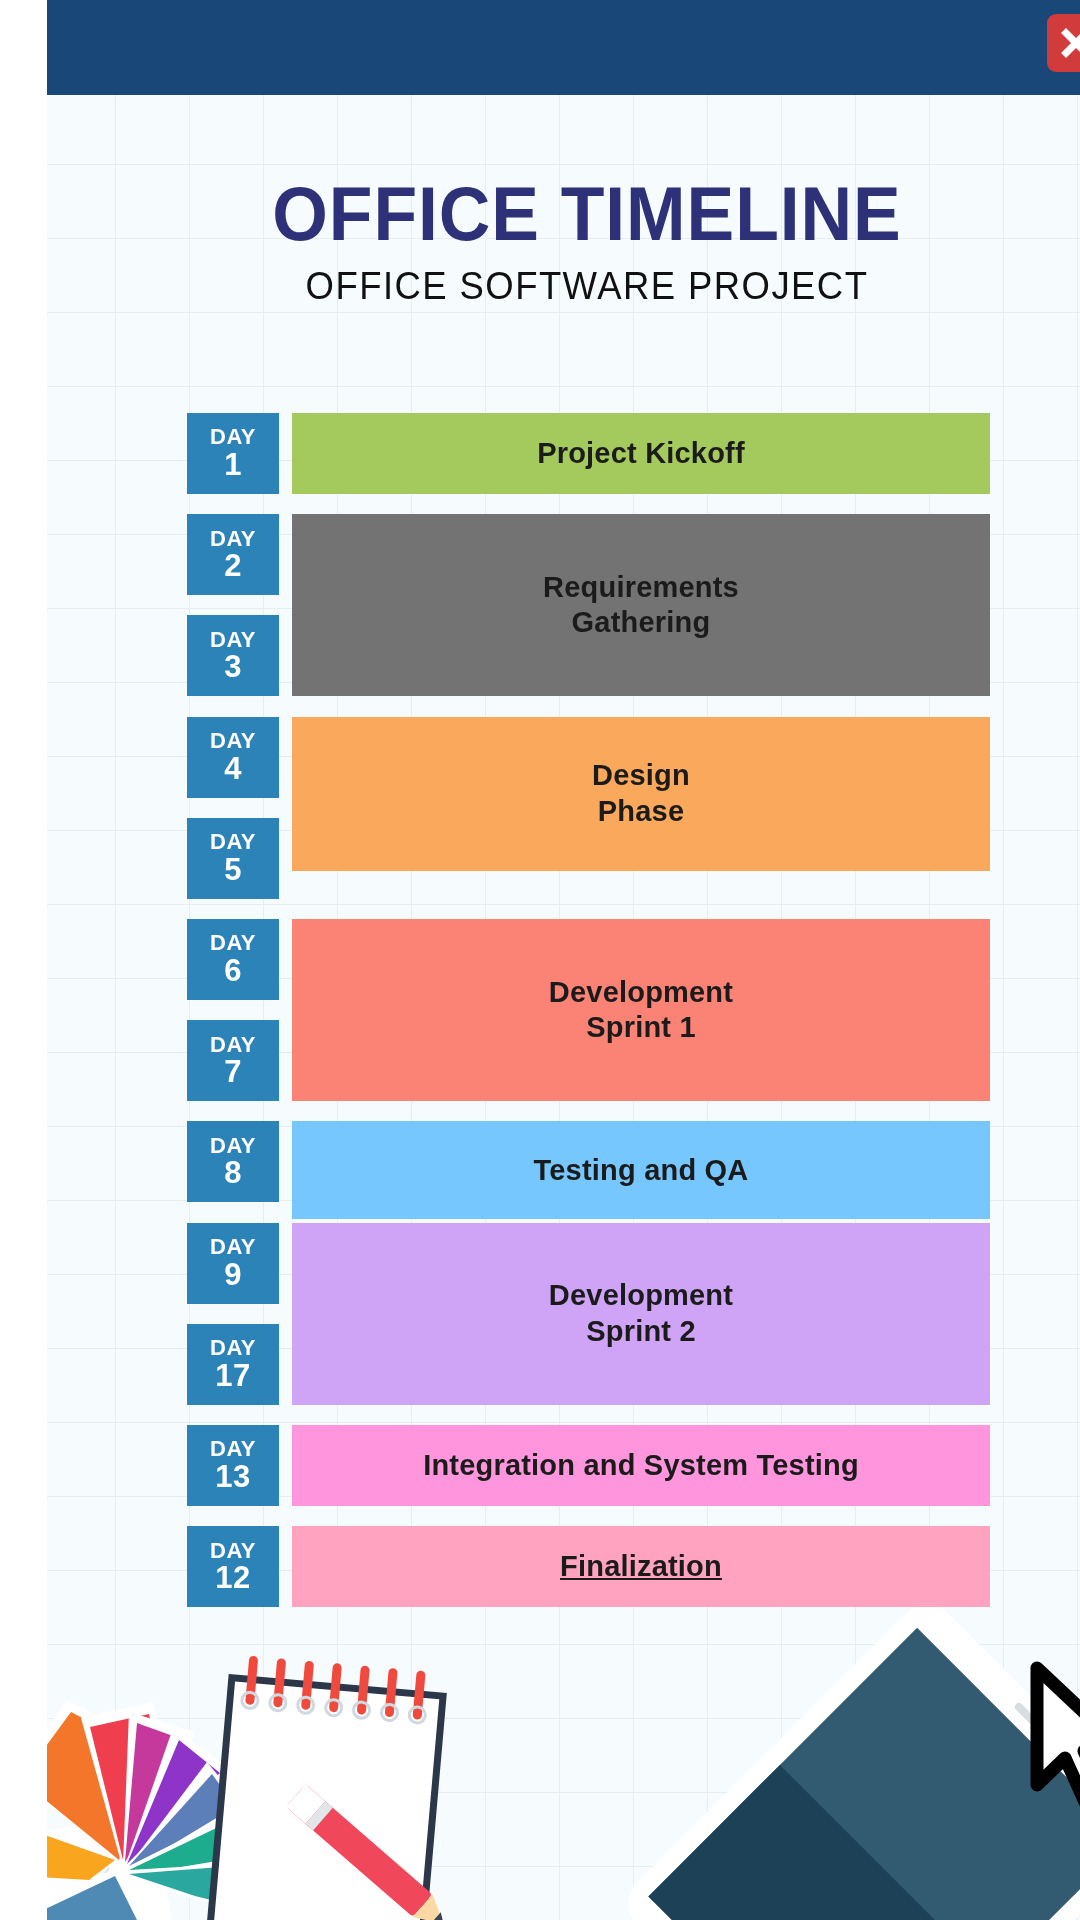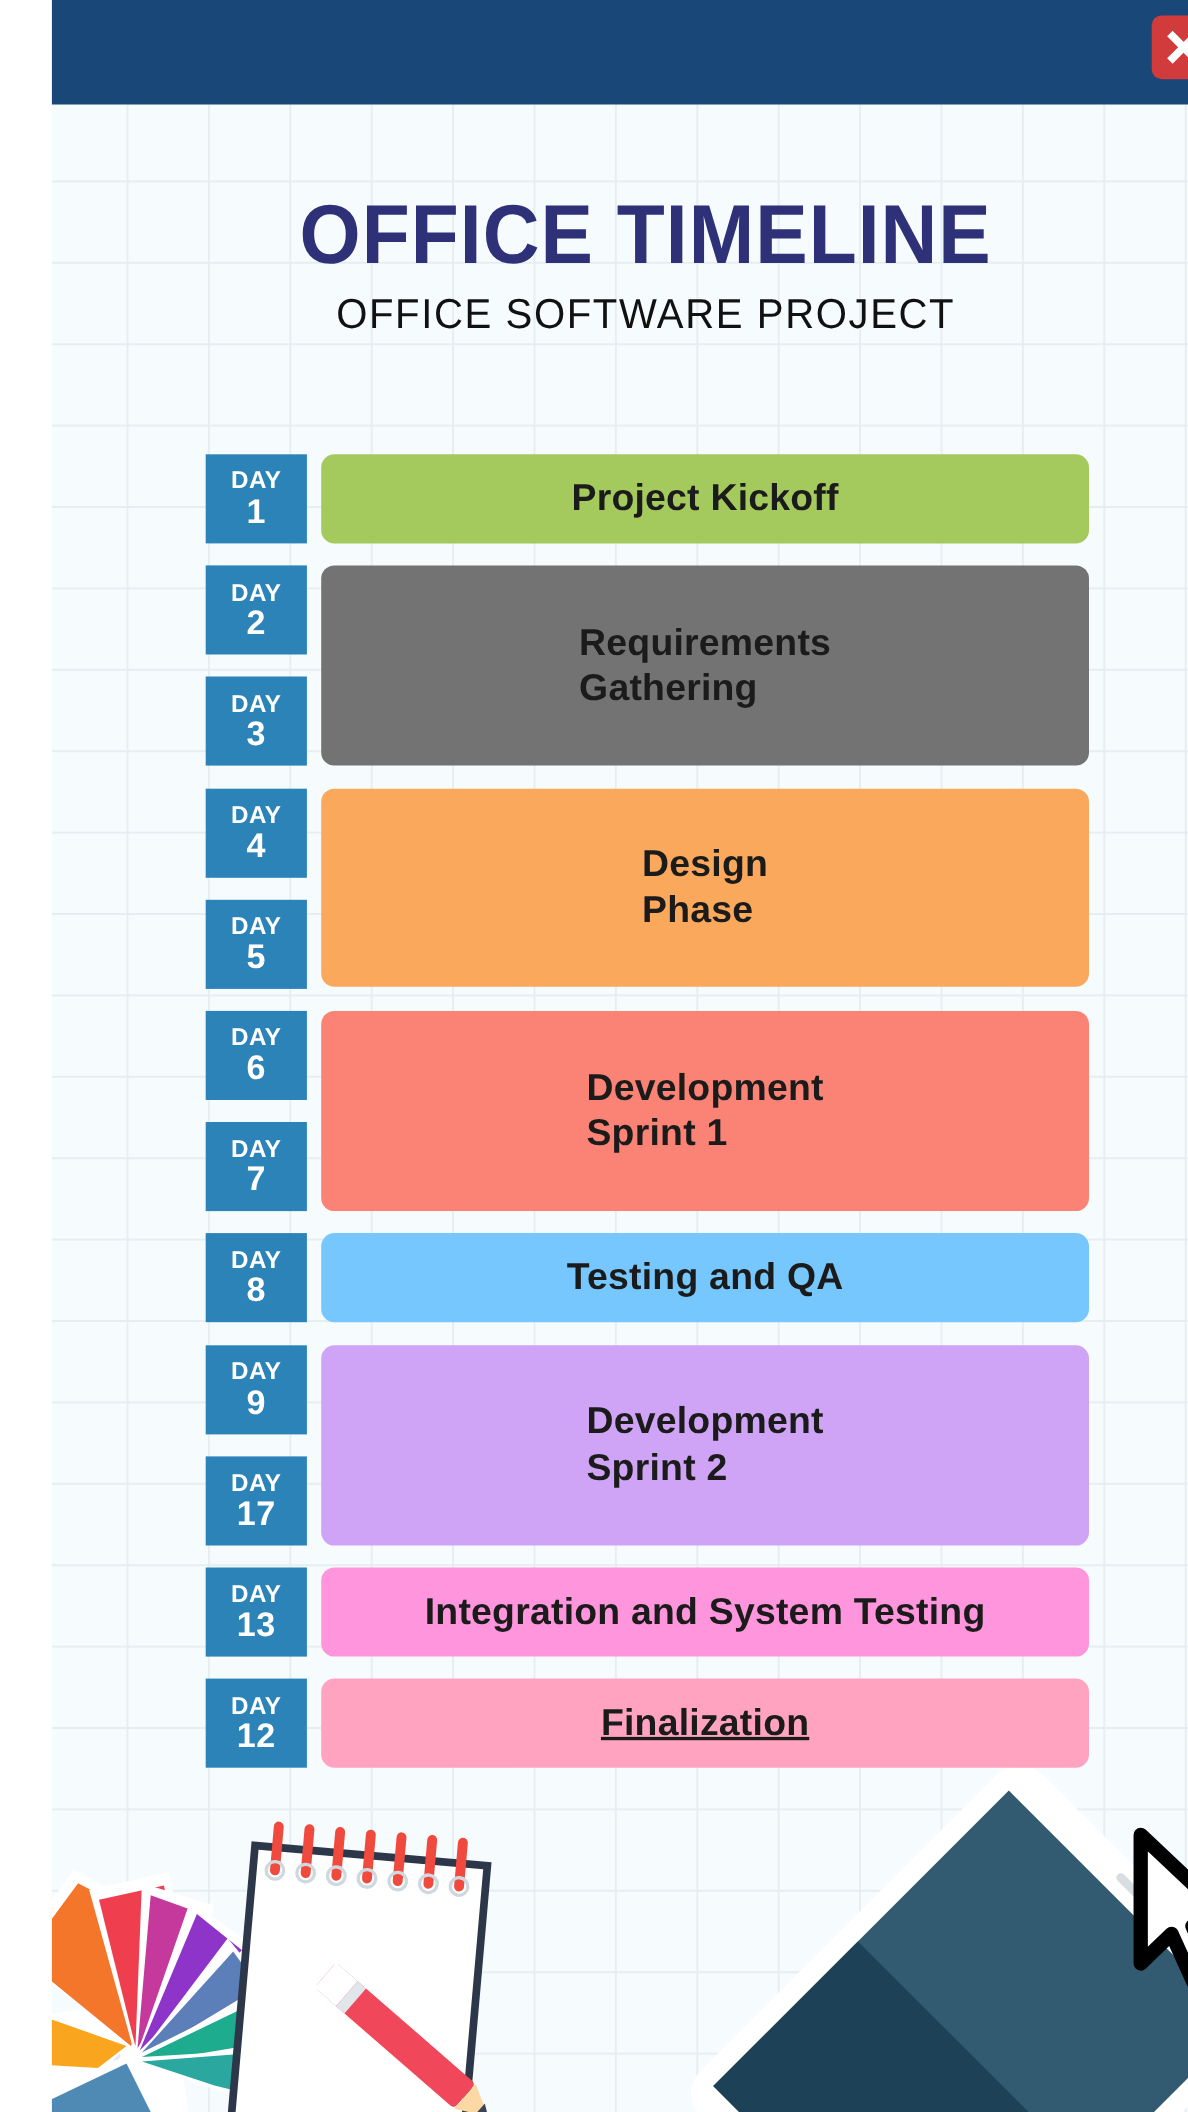--- a/index.html
+++ b/index.html
@@ -107,29 +107,28 @@
     letter-spacing:0.5px;
   }
 
   .task-bar {
     position:absolute;
     left:245px;
     width:698px;
     display:flex;
     align-items:center;
     justify-content:center;
-    text-align:left;
+    text-align:center;
     color:#1b1b1b;
-    font-size:34px;
+    font-size:29px;
     font-weight:bold;
     line-height:1.22;
     letter-spacing:0.2px;
     cursor:pointer;
     white-space:pre-line;
-    border-radius:12px;
   }
 
   
   #deco { position:absolute; left:0; top:0; width:1080px; height:1920px; z-index:10; pointer-events:none; }
   #cursor { position:absolute; left:0; top:0; width:1080px; height:1920px; z-index:60; pointer-events:none; }
 </style>
 </head>
 <body>
 
 <div id="page">
@@ -278,25 +277,25 @@
         <span class="d-word">DAY</span>
         <span class="d-num">13</span>
       </div>
       <div class="day-chip" style="top: 1526.2px; height: 81px; background: rgb(43, 131, 184); color: rgb(255, 255, 255);">
         <span class="d-word">DAY</span>
         <span class="d-num">12</span>
       </div>
       <div class="task-bar" style="top: 413px; height: 81px; background: rgb(164, 202, 94); color: rgb(27, 27, 27);">Project Kickoff</div>
       <div class="task-bar" style="top: 514.2px; height: 182.2px; background: #737373; color: rgb(27, 27, 27);">Requirements
 Gathering</div>
-      <div class="task-bar" style="top: 716.6px; height: 180px; background: rgb(249, 168, 92); color: rgb(27, 27, 27);">Design
+      <div class="task-bar" style="top: 716.6px; height: 154px; background: rgb(249, 168, 92); color: rgb(27, 27, 27);">Design
 Phase</div>
       <div class="task-bar" style="top: 919px; height: 182.2px; background: rgb(251, 131, 117); color: rgb(27, 27, 27);">Development
 Sprint 1</div>
-      <div class="task-bar" style="top: 1121.4px; height: 81px; background: rgb(118, 199, 253); color: rgb(27, 27, 27);">Testing and QA</div>
+      <div class="task-bar" style="top: 1121.4px; height: 98px; background: rgb(118, 199, 253); color: rgb(27, 27, 27);">Testing and QA</div>
       <div class="task-bar" style="top: 1222.6px; height: 182.2px; background: rgb(207, 163, 245); color: rgb(27, 27, 27);">Development
 Sprint 2</div>
       <div class="task-bar" style="top: 1425px; height: 81px; background: rgb(255, 150, 221); color: rgb(27, 27, 27);">Integration and System Testing</div>
       <div class="task-bar" style="top: 1526.2px; height: 81px; background: rgb(255, 163, 192); color: rgb(27, 27, 27); text-decoration: underline;">Finalization</div>
     </div>
 
   <svg id="cursor" viewBox="0 0 1080 1920" xmlns="http://www.w3.org/2000/svg">
     <g>
       <path d="M990 1668 L990 1785 L1018 1758 L1038 1802 L1056 1793 L1037 1751 L1075 1748 Z" fill="#ffffff" stroke="#000000" stroke-width="13" stroke-linejoin="round"></path>
     </g>

